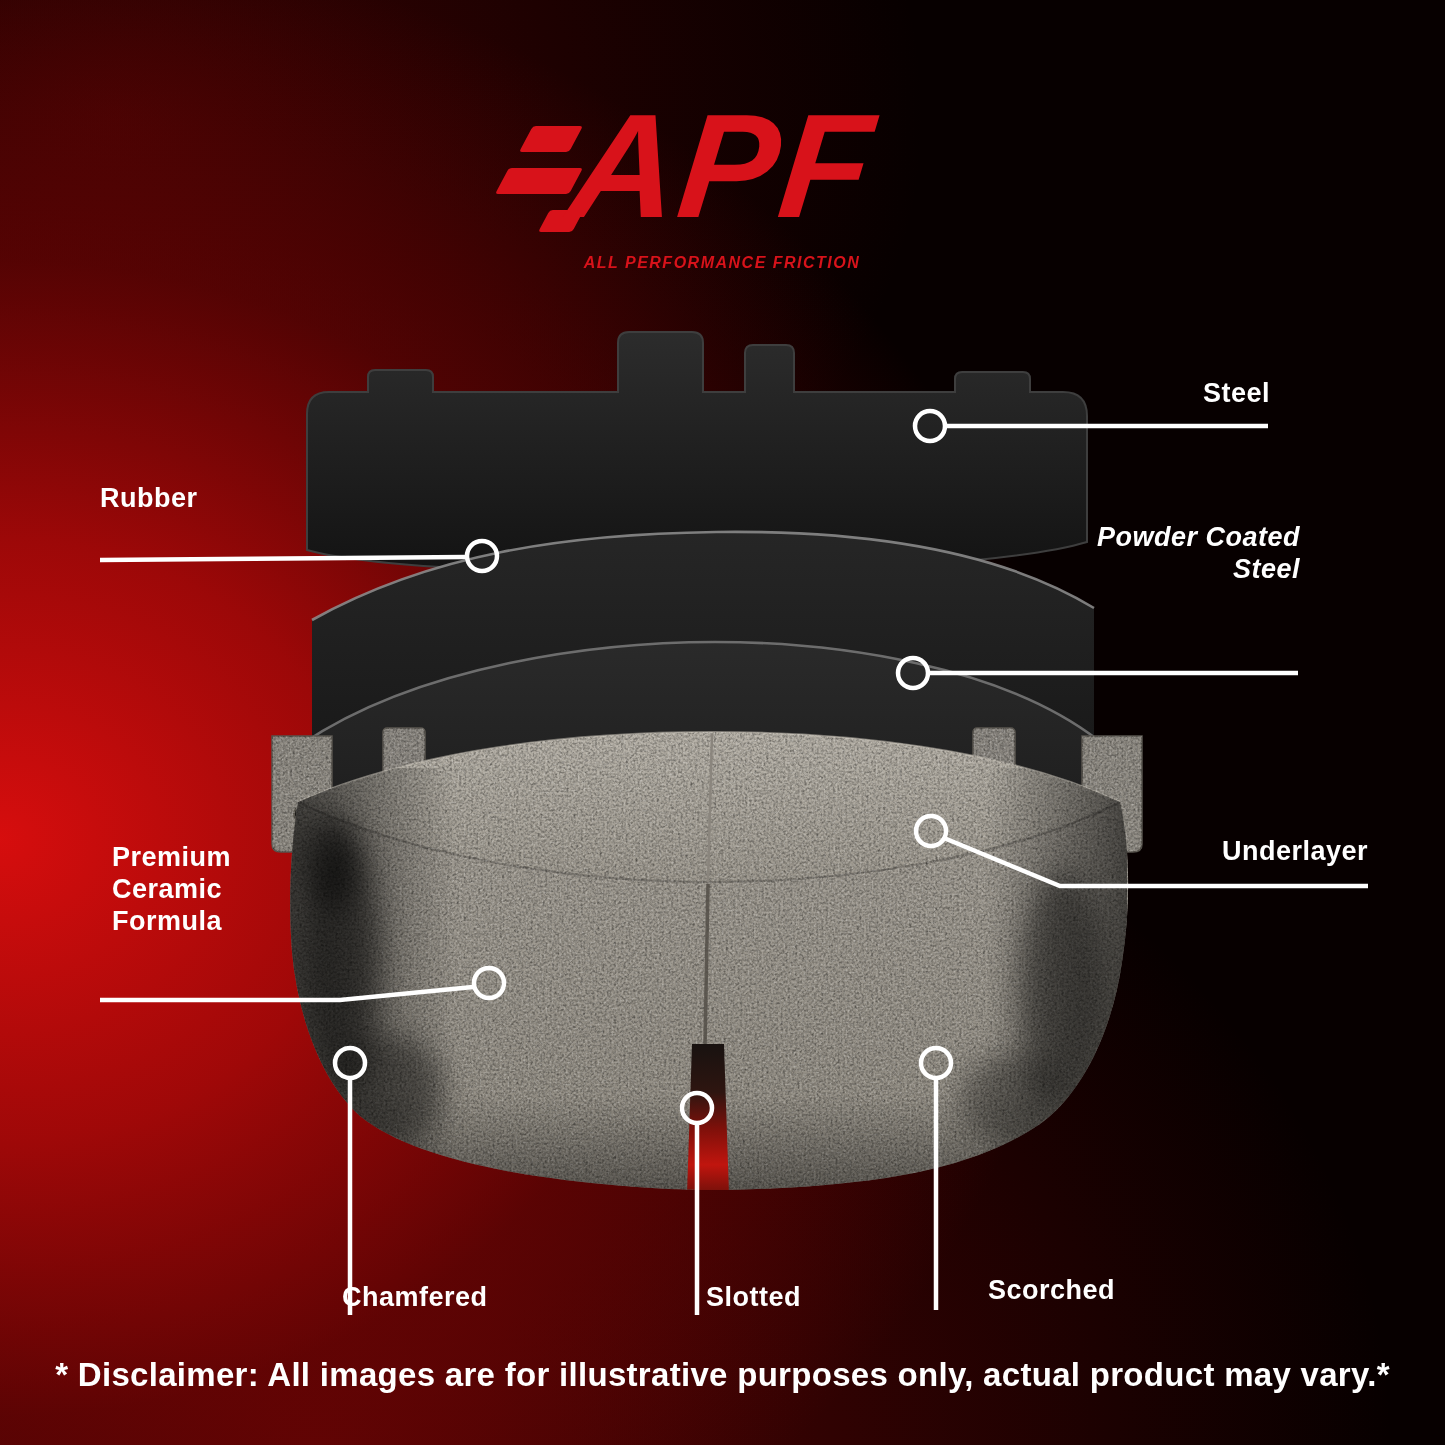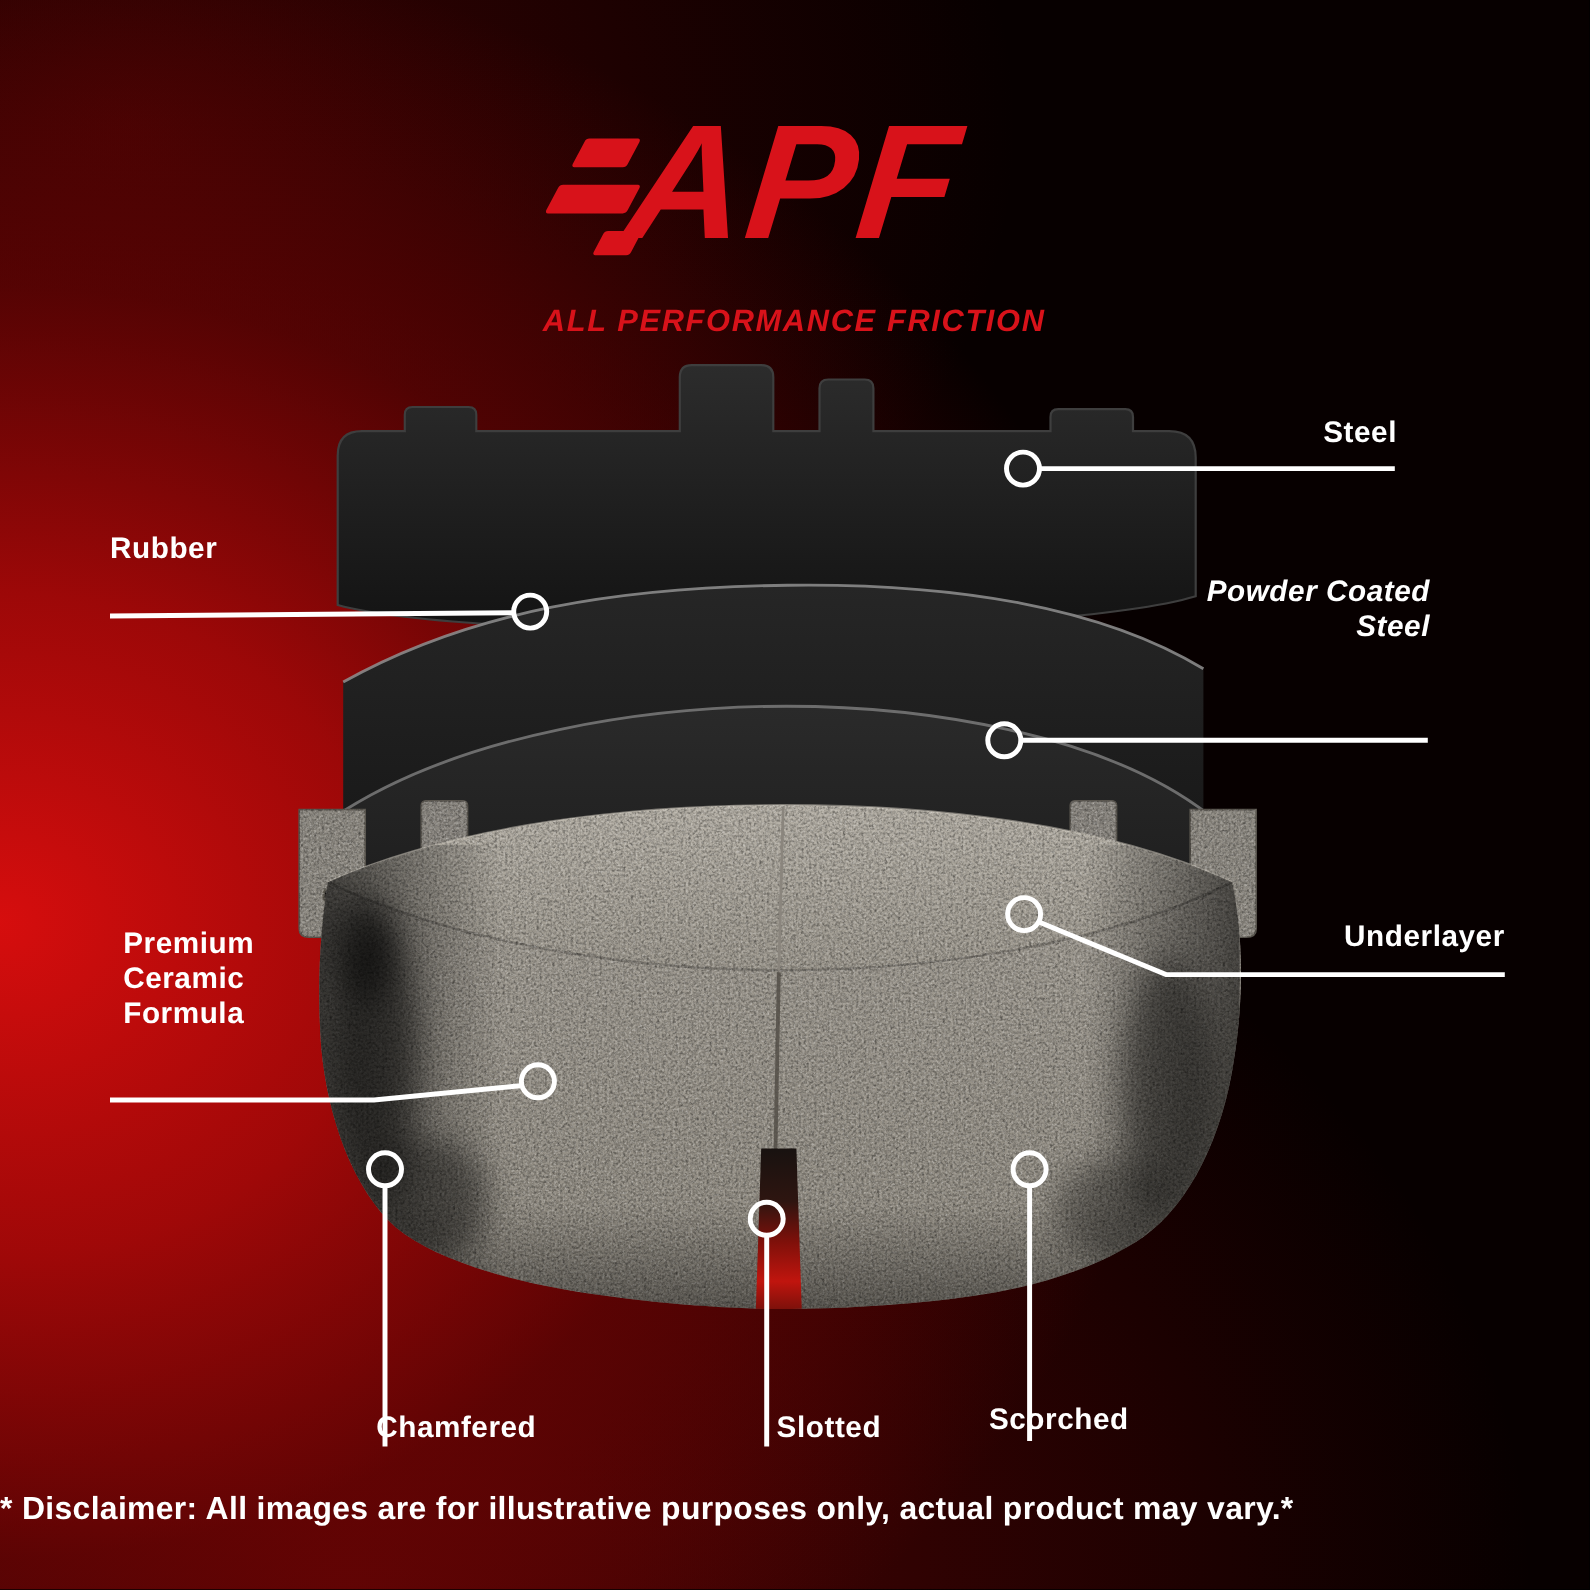--- a/index.html
+++ b/index.html
@@ -24,26 +24,26 @@
   .logo-text{
     position:relative;display:inline-block;
     font-size:148px;line-height:1;font-weight:700;font-style:italic;
     color:#d8121a;letter-spacing:2px;transform:skewX(-6deg);
   }
   .speed-bar{position:absolute;background:#d8121a;transform:skewX(-28deg);border-radius:3px;}
   .bar1{left:34px;top:34px;width:50px;height:26px;}
   .bar2{left:10px;top:76px;width:74px;height:26px;}
   .bar3{left:52px;top:118px;width:34px;height:22px;}
   .logo-tagline{
-    margin-top:36px;font-size:28px;font-weight:700;font-style:italic;
+    margin-top:14px;font-size:16px;font-weight:700;font-style:italic;
     color:#d8121a;letter-spacing:1.5px;white-space:nowrap;
   }
   .disclaimer{
-    position:absolute;left:0;top:1356px;width:1445px;
-    color:#fff;font-weight:700;font-size:29px;letter-spacing:.3px;
+    position:absolute;left:0;top:1356px;width:1445px;text-align:center;
+    color:#fff;font-weight:700;font-size:33px;letter-spacing:.3px;
   }
 </style>
 </head>
 <body>
 
 <div class="stage">
 
   <svg class="art" viewBox="0 0 1445 1445" xmlns="http://www.w3.org/2000/svg">
     <defs>
       <linearGradient id="steelGrad" x1="0" y1="0" x2="0" y2="1">
@@ -178,16 +178,16 @@
     <div class="logo-tagline">ALL PERFORMANCE FRICTION</div>
   </div>
 
   <div class="label t-right" style="right:175px;top:378px;">Steel</div>
   <div class="label" style="left:100px;top:483px;">Rubber</div>
   <div class="label t-right" style="right:145px;top:522px;width:230px;font-style:italic;">Powder Coated Steel</div>
   <div class="label t-right" style="right:77px;top:836px;">Underlayer</div>
   <div class="label" style="left:112px;top:842px;width:215px;">Premium Ceramic Formula</div>
   <div class="label" style="left:342px;top:1282px;">Chamfered</div>
   <div class="label" style="left:706px;top:1282px;text-align:center;">Slotted</div>
-  <div class="label" style="left:899px;top:1275px;">Scorched</div>
+  <div class="label" style="left:988px;top:1275px;">Scorched</div>
 
   <div class="disclaimer">* Disclaimer: All images are for illustrative purposes only, actual product may vary.*</div>
 </div>
 
 </body></html>

